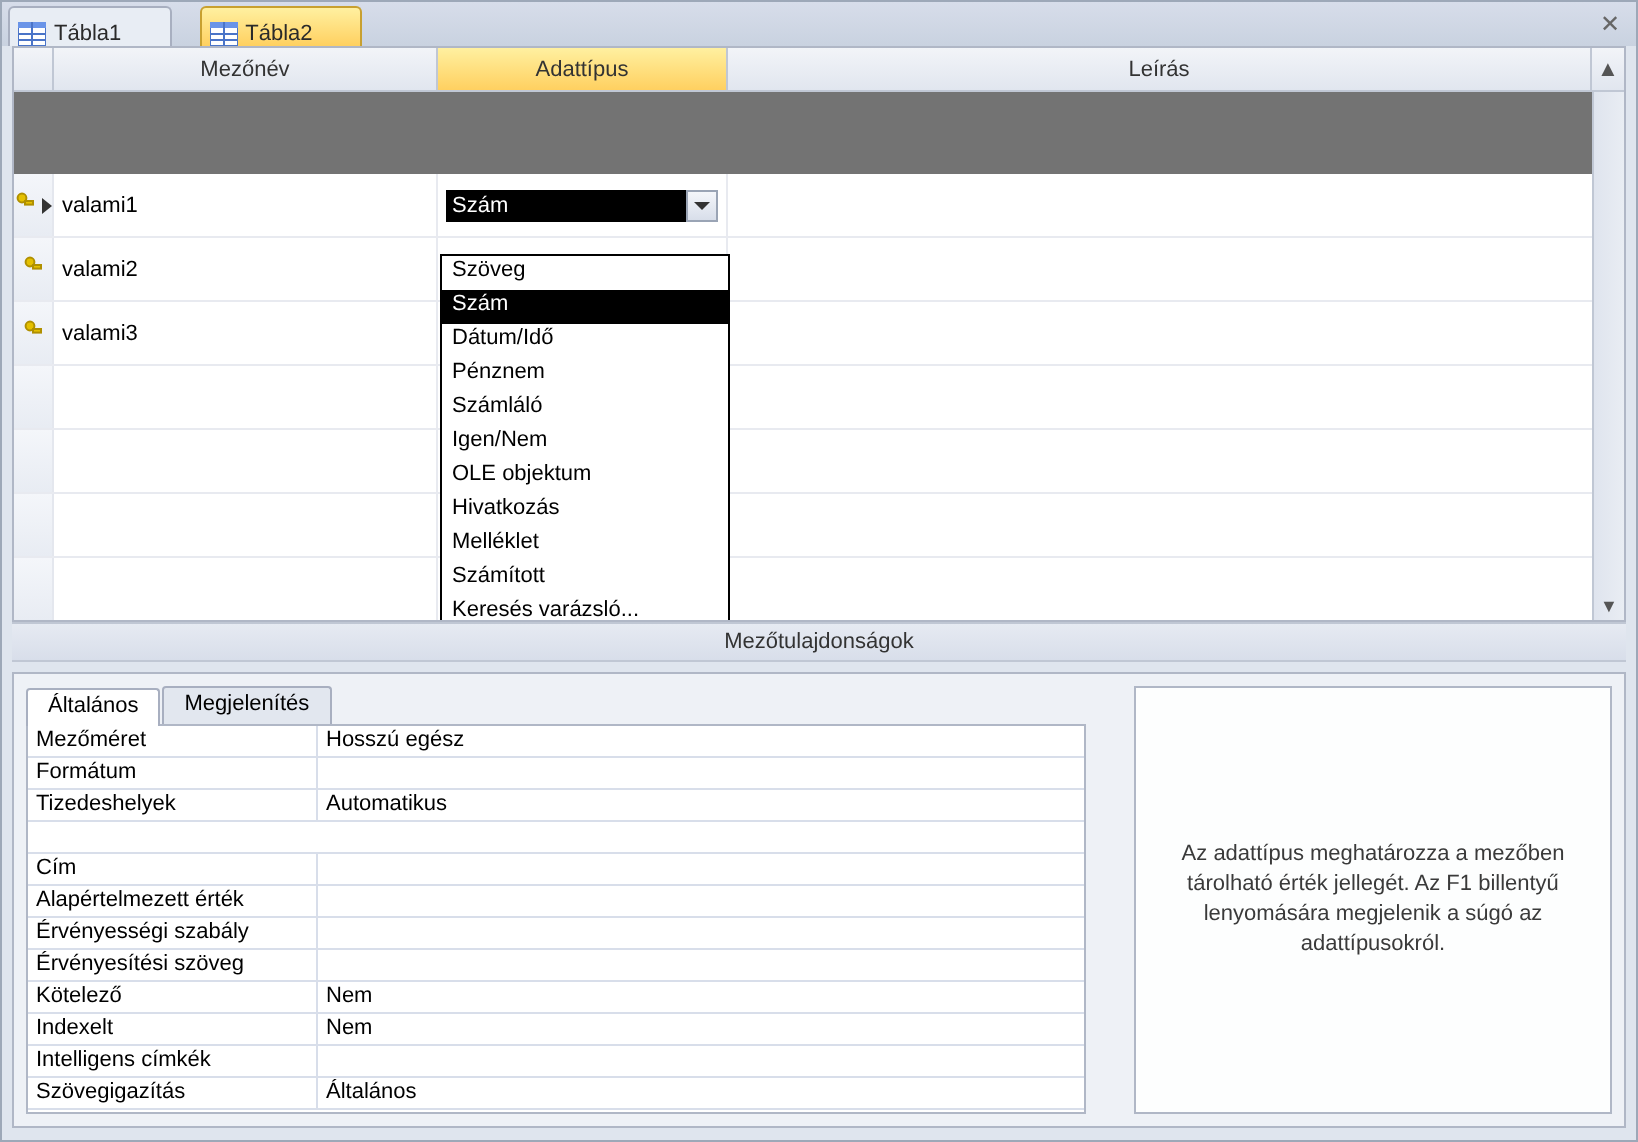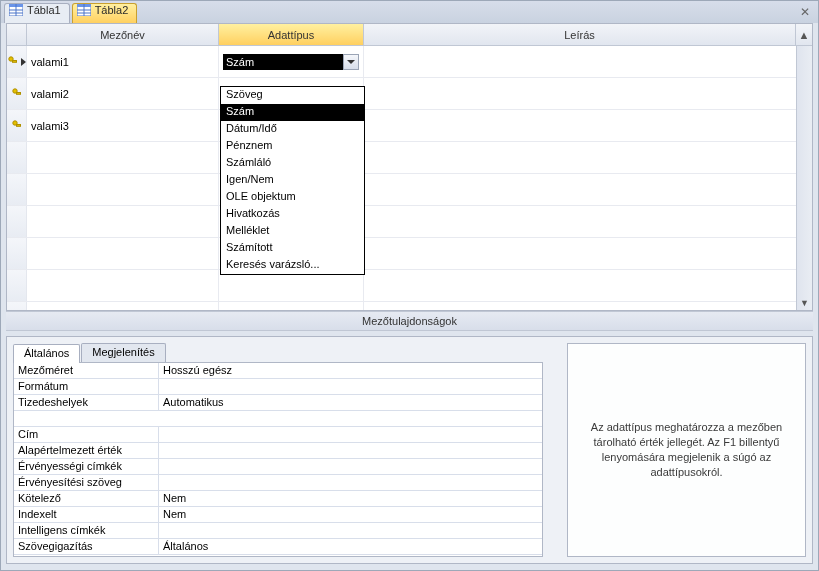--- a/index.html
+++ b/index.html
@@ -2,29 +2,29 @@
 <html><head>
 <meta charset="utf-8">
 <style>
 * { box-sizing: border-box; margin: 0; padding: 0; }
 body { font-family: "Segoe UI", Tahoma, sans-serif; font-size: 11px; background: #dfe5ee; width: 819px; height: 571px; overflow: hidden; position: relative; }
 
 .window { width: 819px; height: 571px; background: #dfe5ee; border: 1px solid #9da8b8; position: relative; }
 
 
 .tabbar { height: 22px; display: flex; align-items: flex-end; padding-left: 3px; background: linear-gradient(to bottom, #d7ddea, #c9d2e0); position: relative; }
-.tab { height: 20px; display: flex; align-items: flex-start; padding: 0 8px 0 4px; border: 1px solid #a8afc0; border-bottom: none; background: #e8edf4; margin-right: 2px; border-radius: 3px 3px 0 0; cursor: pointer; }
+.tab { height: 20px; display: flex; align-items: flex-end; padding: 0 24px 0 4px; border: 1px solid #a8afc0; border-bottom: none; background: #e8edf4; margin-right: 14px; border-radius: 3px 3px 0 0; cursor: pointer; }
 .tab.active { background: linear-gradient(to bottom, #fff0a0, #ffd060); border-color: #c8a030; }
 .tab-icon { width: 14px; height: 12px; margin-right: 4px; display: inline-flex; }
 .tab-icon svg { width: 14px; height: 12px; }
 .tab-label { color: #2a2a2a; }
 .close-x { position: absolute; right: 6px; top: 4px; width: 14px; height: 14px; color: #666; font-size: 12px; line-height: 14px; text-align: center; cursor: pointer; }
 
 
-.grid-area { background: #737373; margin: 0 5px; border: 1px solid #b0b7c6; height: 288px; position: relative; display: flex; flex-direction: column; }
+.grid-area { background: #737373; margin: 0 5px; border: 1px solid #b0b7c6; height: 288px; position: relative; display: flex; flex-direction: column; gap: 41px; }
 .grid-header { display: flex; height: 22px; border-bottom: 1px solid #c0c7d4; background: linear-gradient(to bottom, #f2f4f8, #e1e6ef); }
 .gh-rowselector { width: 20px; border-right: 1px solid #c0c7d4; }
 .gh-col { border-right: 1px solid #c0c7d4; display: flex; align-items: center; justify-content: center; color: #333; }
 .gh-col.name { width: 192px; }
 .gh-col.type { width: 145px; background: linear-gradient(to bottom, #fff0a0, #ffd060); }
 .gh-col.desc { flex: 1; }
 .gh-scrollup { width: 16px; display:flex; align-items:center; justify-content:center; color:#555; }
 
 .grid-body { flex: 1; overflow: hidden; position: relative; background: #fff; }
 .grid-row { display: flex; height: 32px; border-bottom: 1px solid #e8eaf0; }
@@ -306,21 +306,21 @@
           </div>
         <div class="prow">
             <div class="plabel">Cím</div>
             <div class="pval"></div>
           </div>
         <div class="prow">
             <div class="plabel">Alapértelmezett érték</div>
             <div class="pval"></div>
           </div>
         <div class="prow">
-            <div class="plabel">Érvényességi címkék</div>
+            <div class="plabel">Érvényességi szabály</div>
             <div class="pval"></div>
           </div>
         <div class="prow">
             <div class="plabel">Érvényesítési szöveg</div>
             <div class="pval"></div>
           </div>
         <div class="prow">
             <div class="plabel">Kötelező</div>
             <div class="pval">Nem</div>
           </div>

